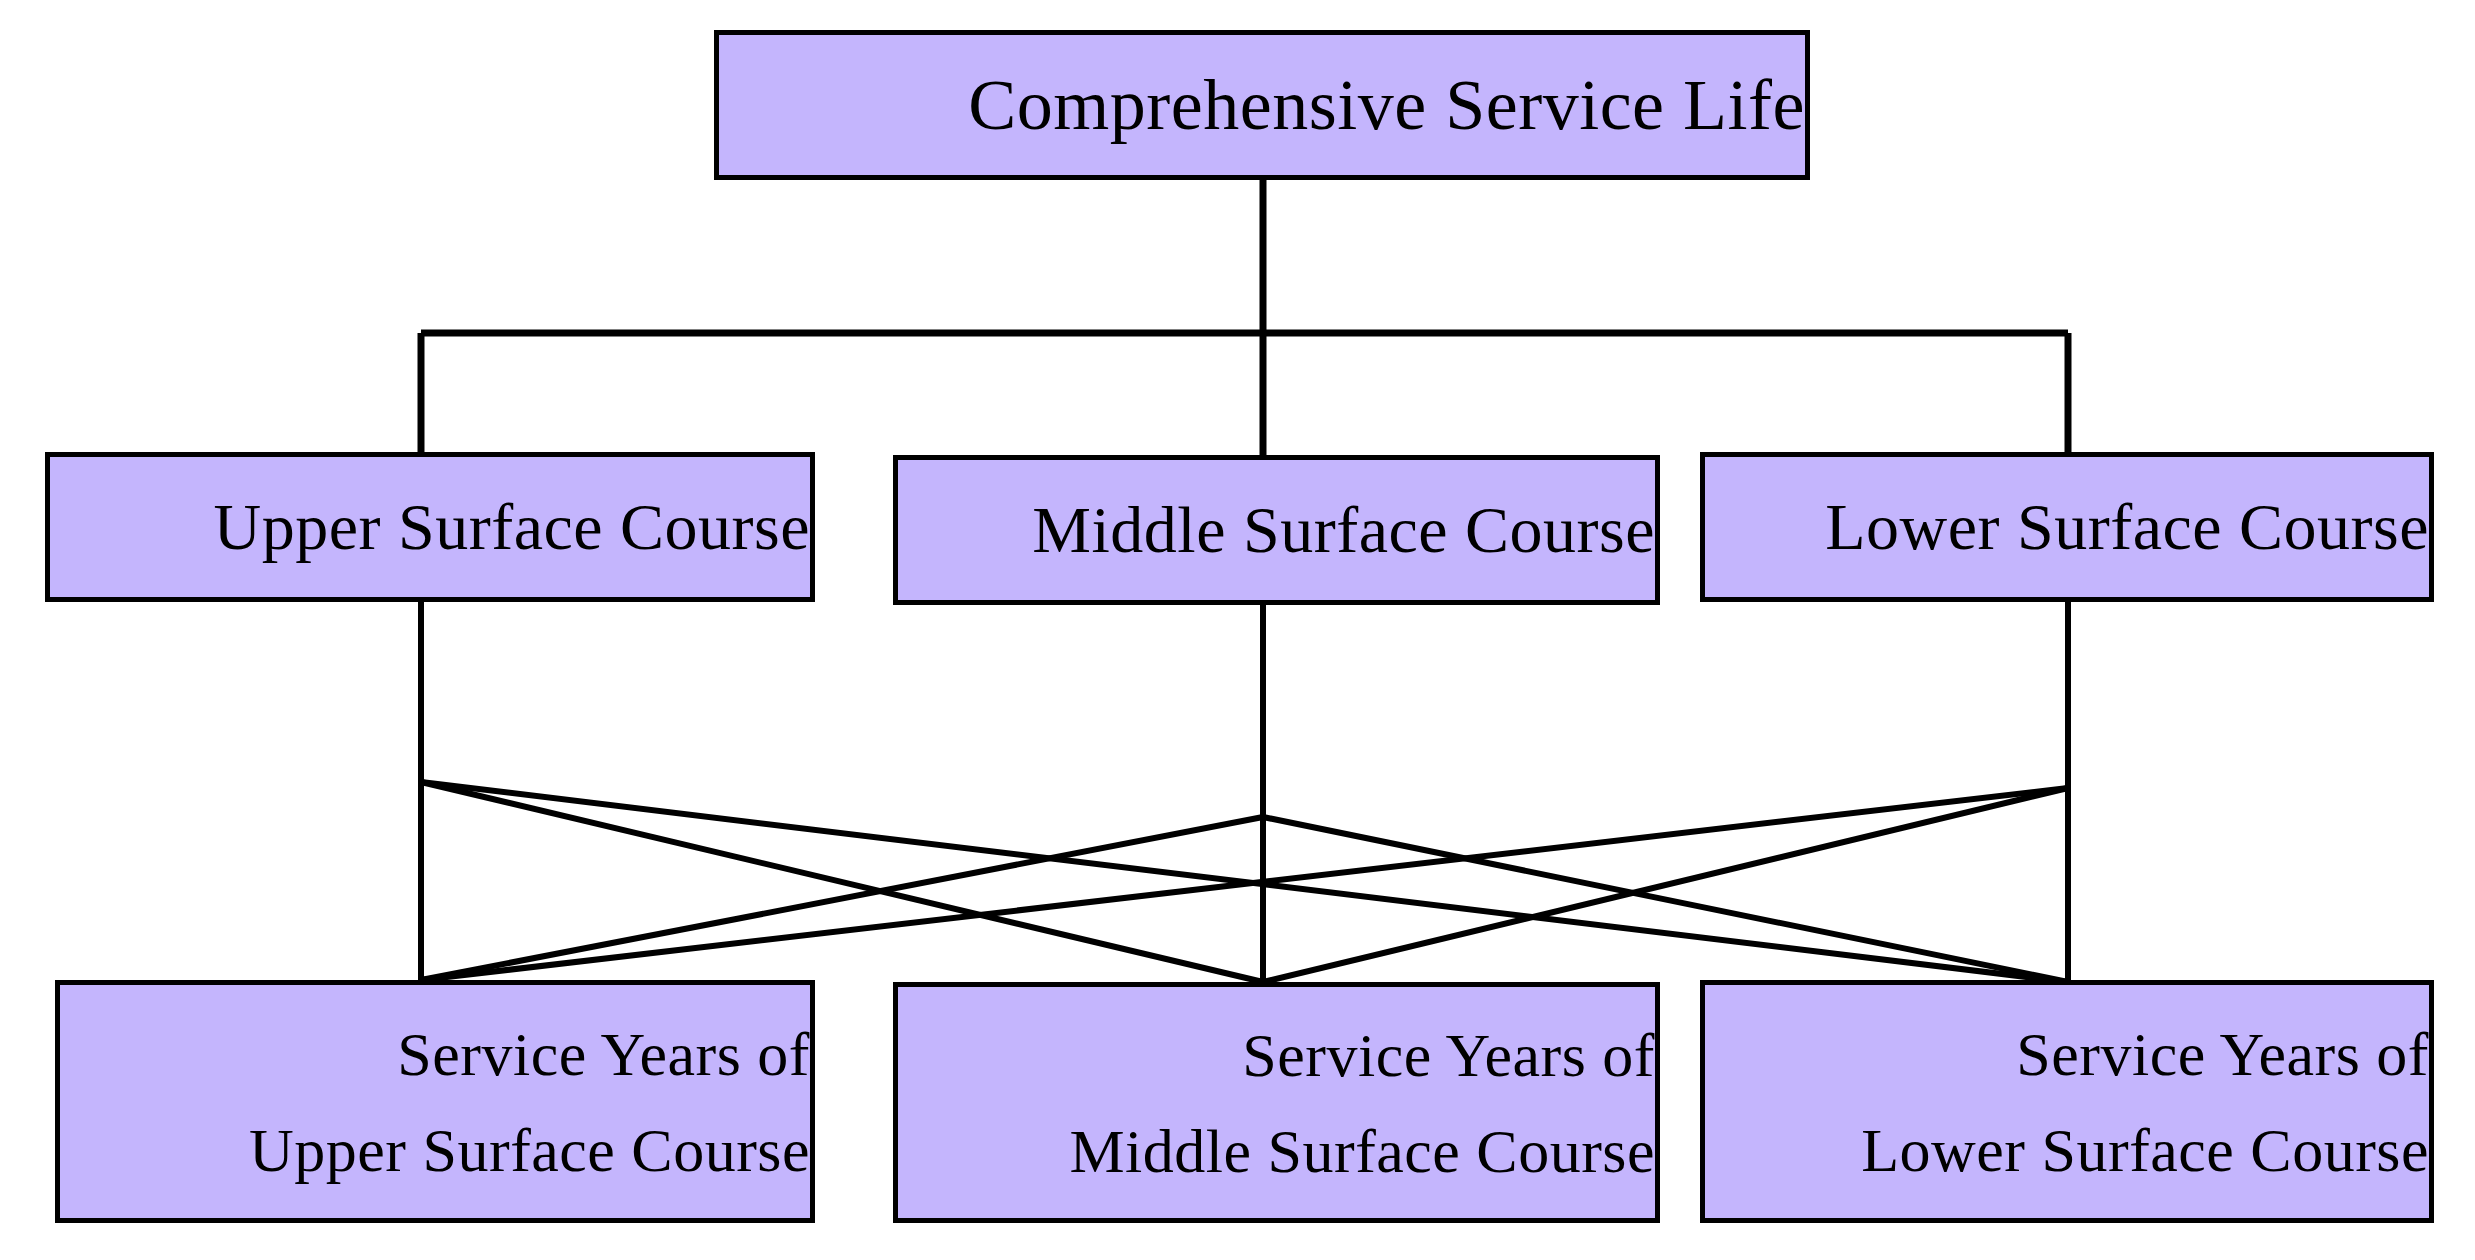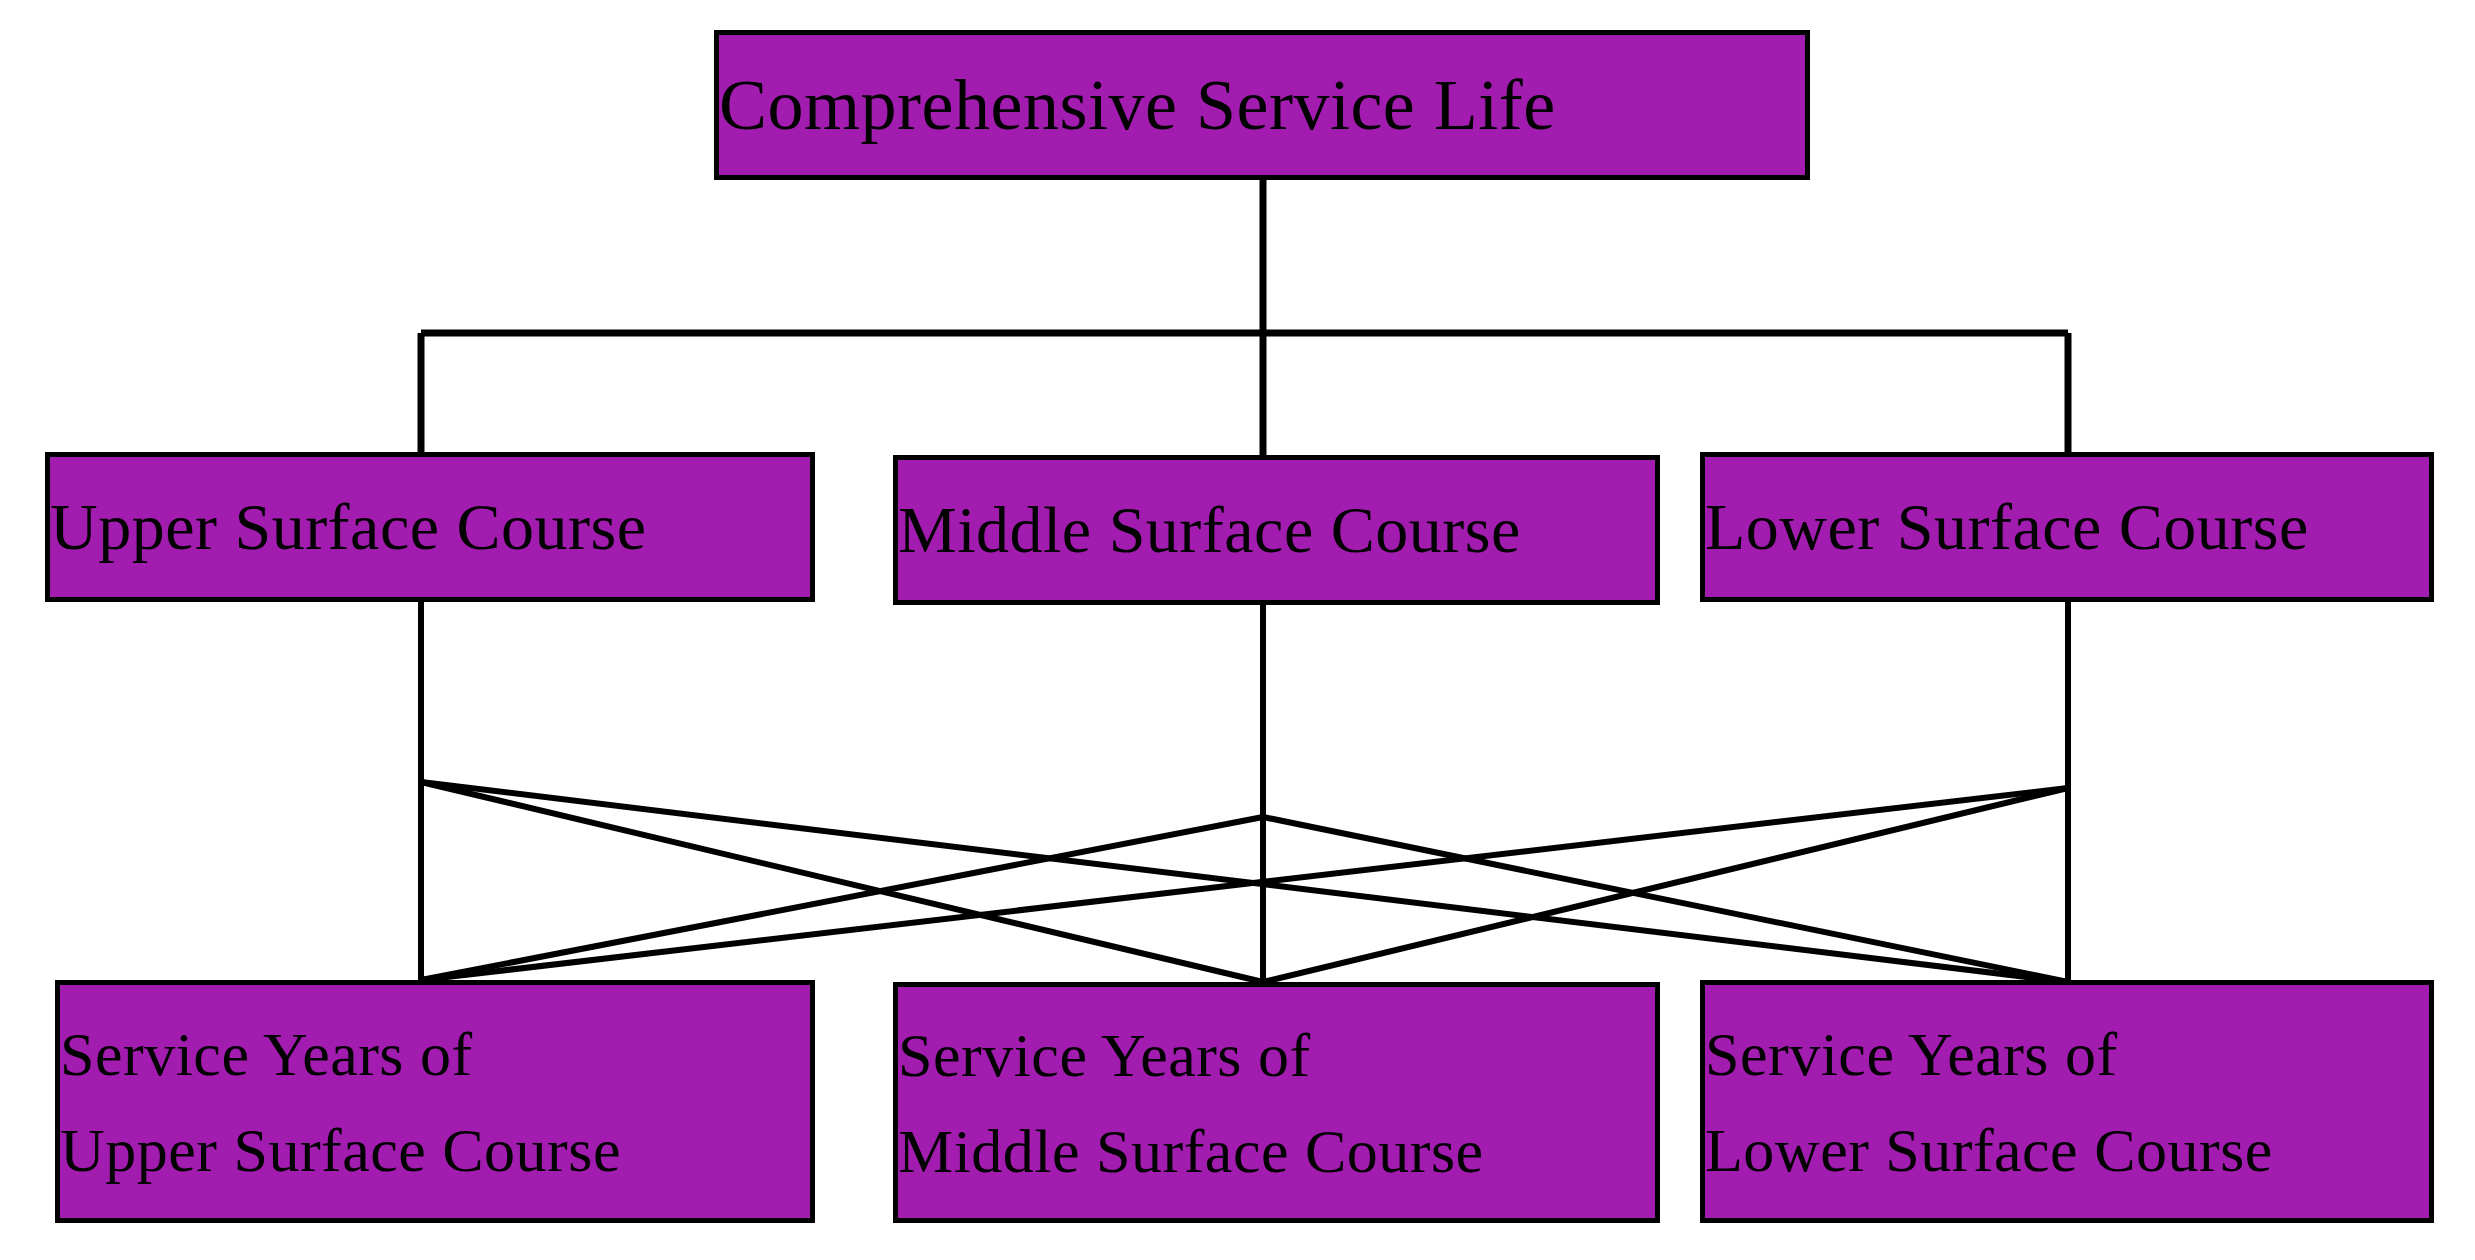--- a/index.html
+++ b/index.html
@@ -24,24 +24,24 @@
     left: 0;
     top: 0;
     width: 2475px;
     height: 1260px;
     pointer-events: none;
   }
   .node-box {
     position: absolute;
     box-sizing: border-box;
     border: 5px solid #000000;
-    background: #a21caf;
+    background: #c4b5fd;
     display: flex;
     flex-direction: column;
-    align-items: flex-start;
+    align-items: flex-end;
     justify-content: center;
     text-align: center;
     z-index: 5;
   }
   .node-label {
     display: block;
     line-height: 1.0;
     white-space: nowrap;
     letter-spacing: 0.5px;
   }

